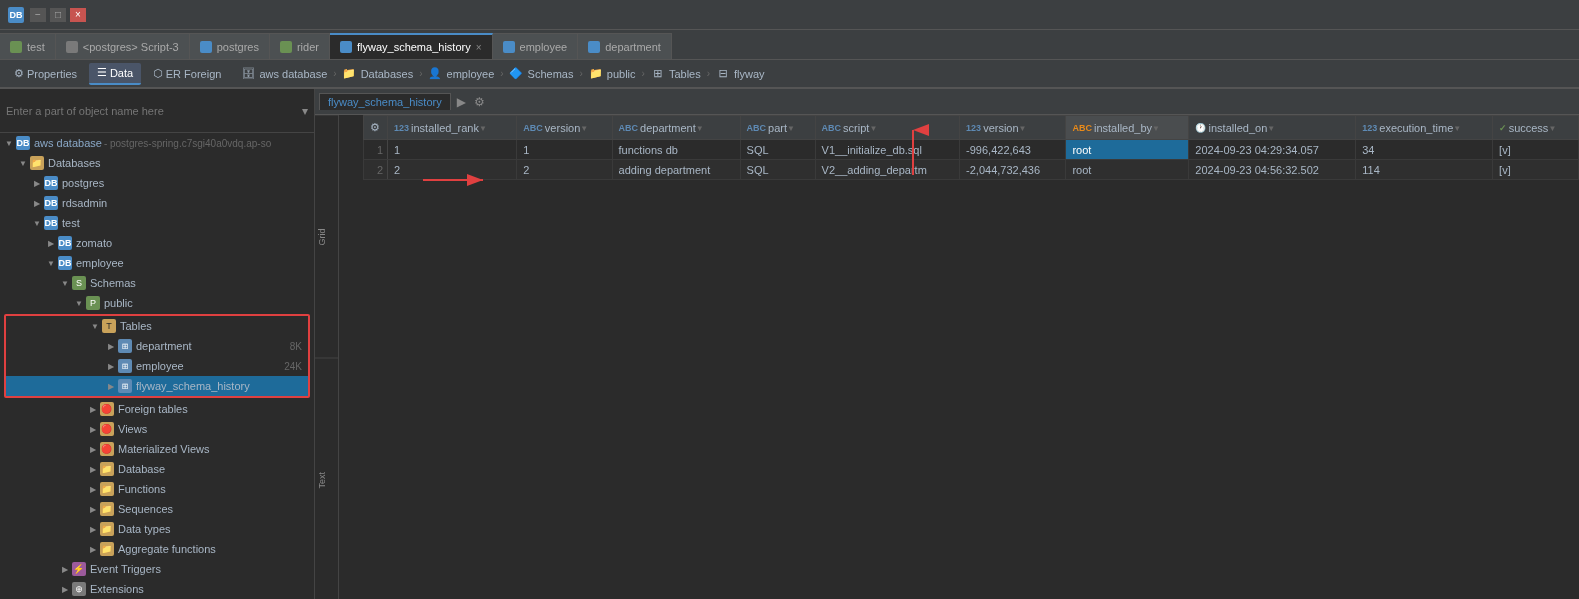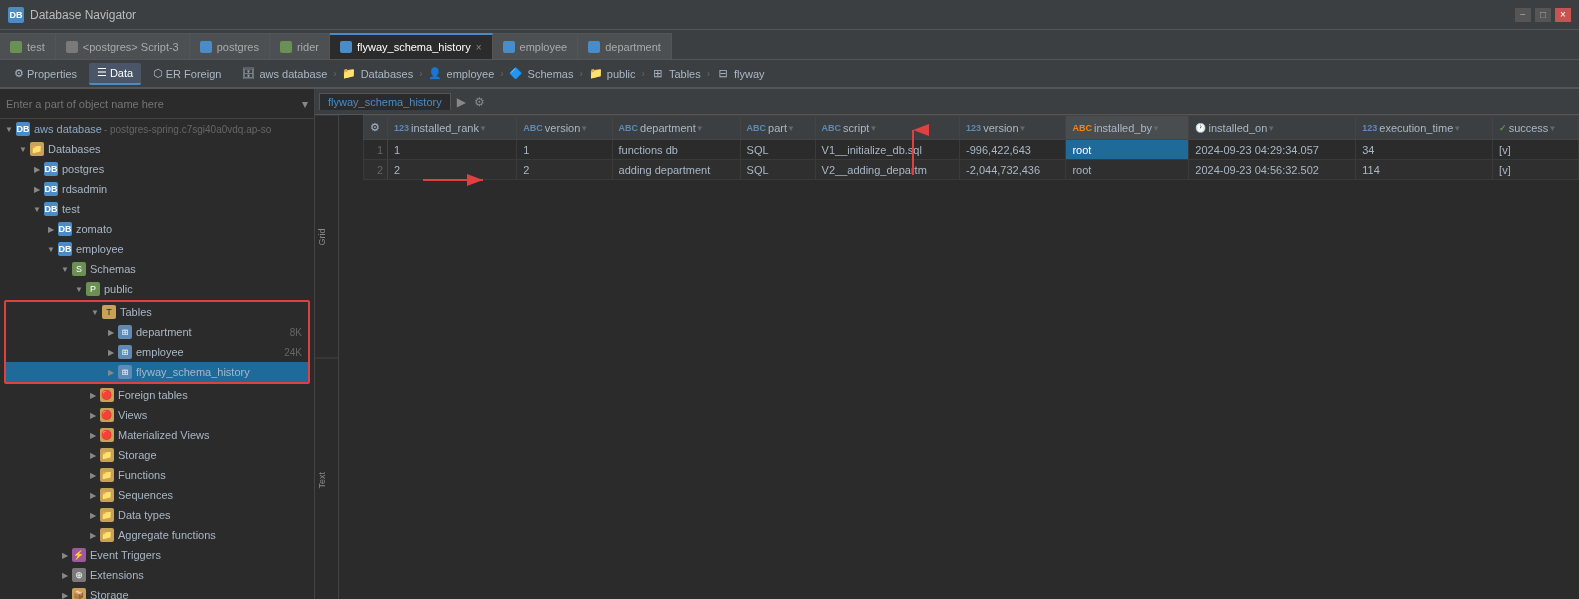--- a/index.html
+++ b/index.html
@@ -124,21 +124,21 @@
     
     .sidebar {
       width: 315px;
       min-width: 315px;
       background: #2b2b2b;
       border-right: 1px solid #444;
       overflow-y: auto;
       overflow-x: hidden;
     }
     .sidebar-search {
-      height: 30px;
+      height: 44px;
       display: flex;
       align-items: center;
       padding: 0 6px;
       border-bottom: 1px solid #444;
       gap: 4px;
     }
     .sidebar-search input {
       flex: 1;
       background: transparent;
       border: none;
@@ -357,21 +357,20 @@
       width: 14px; height: 14px;
       display: flex; align-items: center; justify-content: center;
       font-size: 11px;
     }
   </style>
 </head>
 <body>
 
 <div class="title-bar">
   <div class="title-bar-icon">DB</div>
-  <span class="title-bar-text">Database Navigator</span>
   <div class="title-bar-controls">
     <button class="title-btn">−</button>
     <button class="title-btn">□</button>
     <button class="title-btn close">×</button>
   </div>
 </div>
 
 <div class="tab-bar">
   <div class="tab">
     <div class="tab-icon" style="background:#6a9153;"></div>
@@ -563,21 +562,21 @@
 
     <div class="tree-item" style="padding-left:86px;">
       <span class="tree-arrow">▶</span>
       <span class="tree-icon icon-folder">🔴</span>
       <span class="tree-label">Materialized Views</span>
     </div>
 
     <div class="tree-item" style="padding-left:86px;">
       <span class="tree-arrow">▶</span>
       <span class="tree-icon icon-folder">📁</span>
-      <span class="tree-label">Storage</span>
+      <span class="tree-label">Database</span>
     </div>
 
     <div class="tree-item" style="padding-left:86px;">
       <span class="tree-arrow">▶</span>
       <span class="tree-icon icon-folder">📁</span>
       <span class="tree-label">Functions</span>
     </div>
 
     <div class="tree-item" style="padding-left:86px;">
       <span class="tree-arrow">▶</span>

